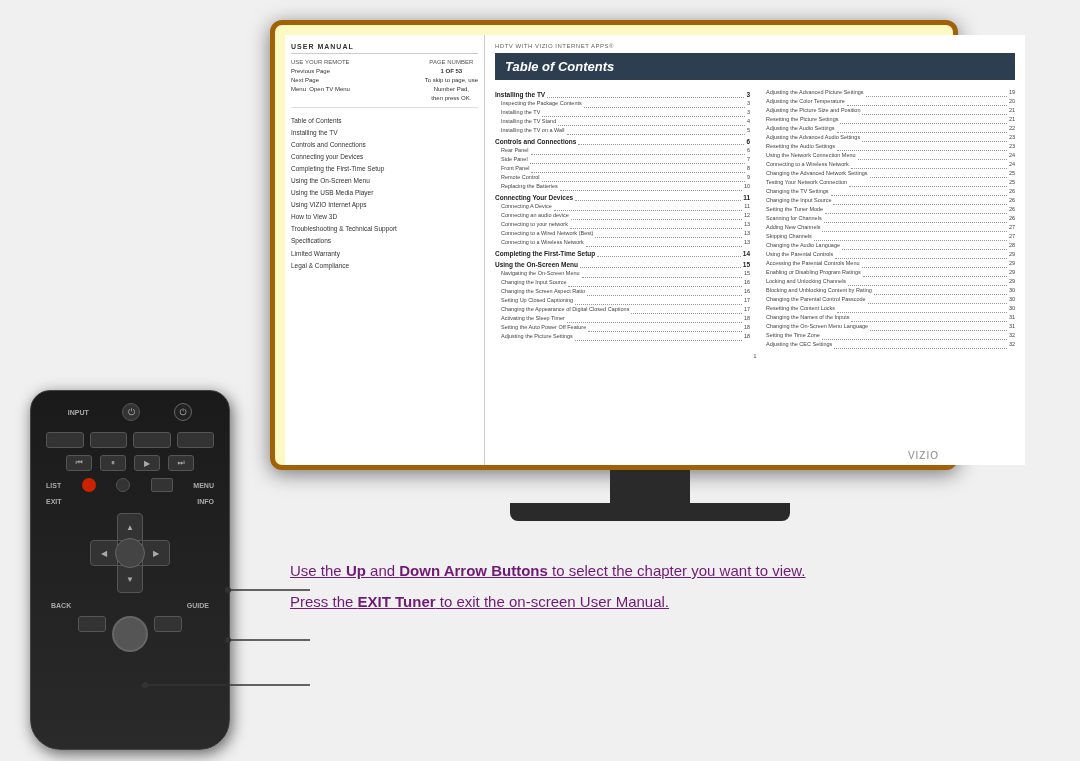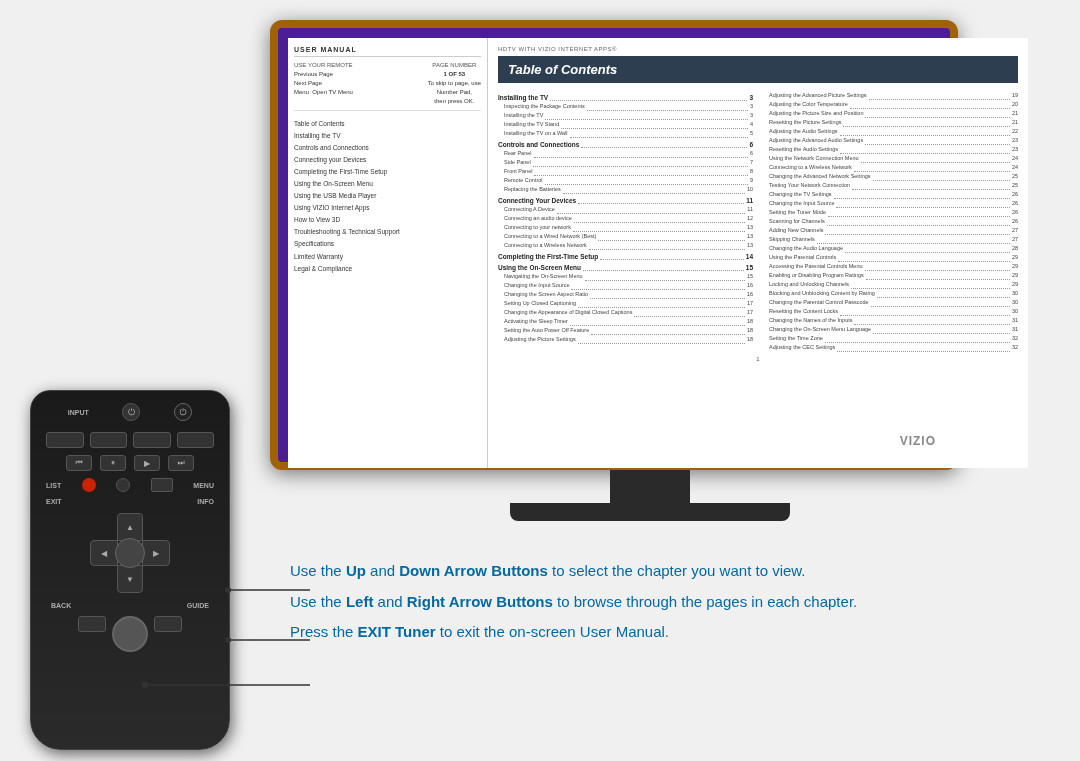--- a/index.html
+++ b/index.html
@@ -19,23 +19,23 @@
       left: 270px;
       width: 780px;
       height: 490px;
     }
     .tv-bezel {
       position: absolute;
       top: 0;
       left: 0;
       width: 688px;
       height: 450px;
-      background: #4c1d95;
+      background: #fef9c3;
       border-radius: 12px;
-      border: 8px solid #a16207;
+      border: 5px solid #a16207;
       box-shadow: 0 4px 20px rgba(0,0,0,0.5);
     }
     .tv-screen {
       position: absolute;
       top: 10px;
       left: 10px;
       width: 740px;
       height: 430px;
       background: #fff;
       overflow: hidden;
@@ -52,25 +52,25 @@
       position: absolute;
       top: 483px;
       left: 240px;
       width: 280px;
       height: 18px;
       background: #2a2a2a;
       border-radius: 0 0 8px 8px;
     }
     .tv-vizio-logo {
       position: absolute;
-      bottom: 14px;
+      bottom: 4px;
       right: 14px;
       color: #888;
-      font-size: 12px;
-      font-weight: bold;
+      font-size: 10px;
+      font-weight: normal;
       letter-spacing: 1px;
     }
 
     
     .manual-content {
       display: flex;
       height: 100%;
       font-size: 7px;
     }
     .manual-left {
@@ -334,23 +334,24 @@
 
     
     .instructions {
       position: absolute;
       top: 560px;
       left: 290px;
       width: 750px;
     }
     .instruction-line {
       font-size: 15px;
-      color: #0369a1;
+      color: #701a75;
       line-height: 1.5;
       margin-bottom: 8px;
+      text-decoration: underline;
     }
     .instruction-line b { font-weight: bold; }
 
     
     .connector-lines {
       position: absolute;
       top: 0;
       left: 0;
       width: 1080px;
       height: 761px;
@@ -770,18 +771,15 @@
 
   <line x1="145" y1="685" x2="310" y2="685" stroke="#333" stroke-width="1.5"></line>
   <circle cx="145" cy="685" r="3" fill="#333"></circle>
 </svg>
 
 <div class="instructions">
   <div class="instruction-line">
     Use the <b>Up</b> and <b>Down Arrow Buttons</b> to select the chapter you want to view.
   </div>
   <div class="instruction-line">
-    Use the <b>Left</b> and <b>Right Arrow Buttons</b> to browse through the pages in each chapter.
-  </div>
-  <div class="instruction-line">
     Press the <b>EXIT Tuner</b> to exit the on-screen User Manual.
   </div>
 </div>
 
 </body></html>

